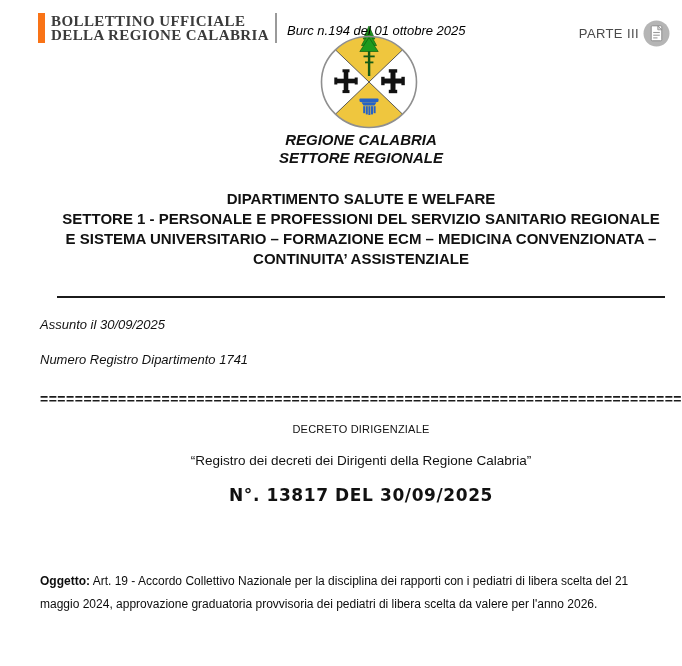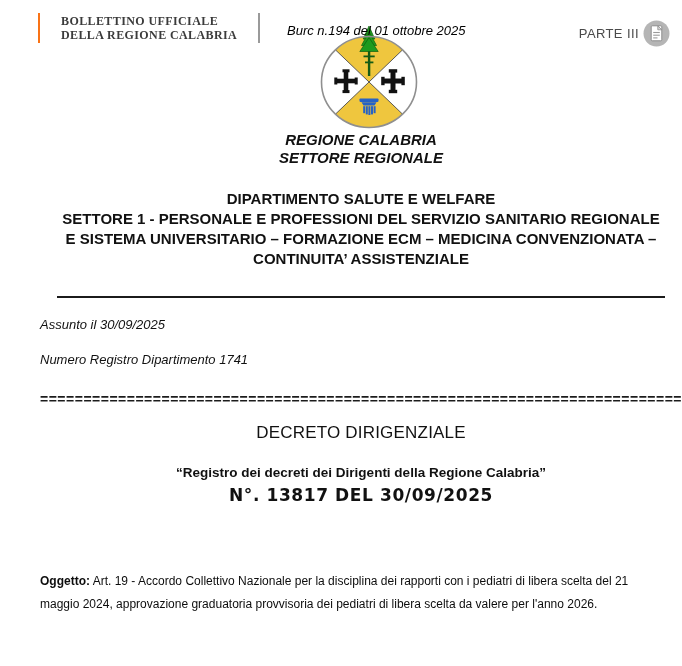--- a/index.html
+++ b/index.html
@@ -4,24 +4,24 @@
 <style>
   html,body{margin:0;padding:0;background:#e9e9e9;}
   .page{
     position:relative;width:682px;height:666px;background:#ffffff;
     font-family:"Liberation Sans",sans-serif;color:#111;overflow:hidden;
     margin:0 auto;
   }
   
   .masthead{
     position:absolute;left:38px;top:13px;
-    border-left:2px solid #f97316;border-right:2px solid #9a9a9a;
-    padding:1px 21px;color:#3b3b3b;
+    border-left:7px solid #f97316;border-right:2px solid #9a9a9a;
+    padding:1px 6px;color:#3b3b3b;
     font-family:"Liberation Serif",serif;font-weight:bold;
-    font-size:12px;line-height:14px;letter-spacing:0.4px;white-space:nowrap;
+    font-size:15px;line-height:14px;letter-spacing:0.4px;white-space:nowrap;
   }
   .burc{
     position:absolute;left:287px;top:23px;
     font-style:italic;font-size:13px;color:#000;white-space:nowrap;z-index:3;
   }
   .parte-badge{
     position:absolute;right:12px;top:20px;display:flex;align-items:center;gap:4px;
     cursor:pointer;
   }
   .parte-label{font-size:13px;font-weight:normal;color:#4a4a4a;letter-spacing:0.4px;text-align:center;}
@@ -33,22 +33,22 @@
   .department{top:189px;font-size:15px;font-weight:bold;line-height:20px;white-space:nowrap;}
   .sepline{position:absolute;left:57px;top:296px;width:608px;border-top:2px solid #1b1b1b;}
   .meta-line{position:absolute;left:40px;font-style:italic;font-size:13px;white-space:nowrap;}
   .assunto{top:317px;}
   .numero{top:352px;}
   .equals{
     position:absolute;left:40px;top:391px;width:642px;height:16px;
     overflow:hidden;white-space:nowrap;font-weight:bold;font-size:14px;
     letter-spacing:0.5px;color:#1b1b1b;
   }
-  .decreto-type{top:423px;font-size:17px;font-weight:normal;letter-spacing:0.2px;}
-  .decreto-registro{top:453px;font-size:13.5px;font-weight:bold;margin-top:12px;}
+  .decreto-type{top:423px;font-size:11px;font-weight:normal;letter-spacing:0.2px;}
+  .decreto-registro{top:453px;font-size:13.5px;font-weight:normal;}
   .decreto-number{
     top:485px;font-size:17px;font-weight:bold;
     font-family:"DejaVu Sans",sans-serif;letter-spacing:0.6px;
   }
   .subject{
     position:absolute;left:40px;top:570px;width:622px;
     font-size:12px;line-height:23px;color:#0d0d0d;
   }
   .subject b{font-weight:bold;}
 </style>

